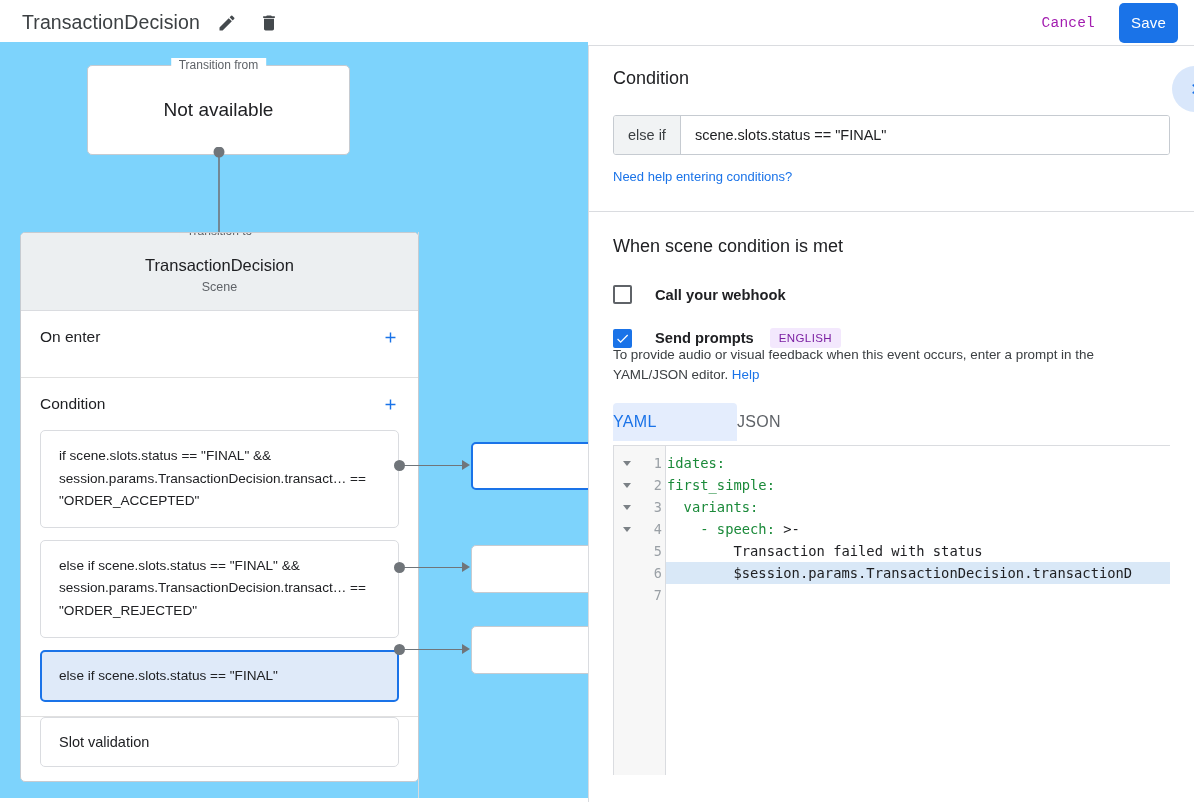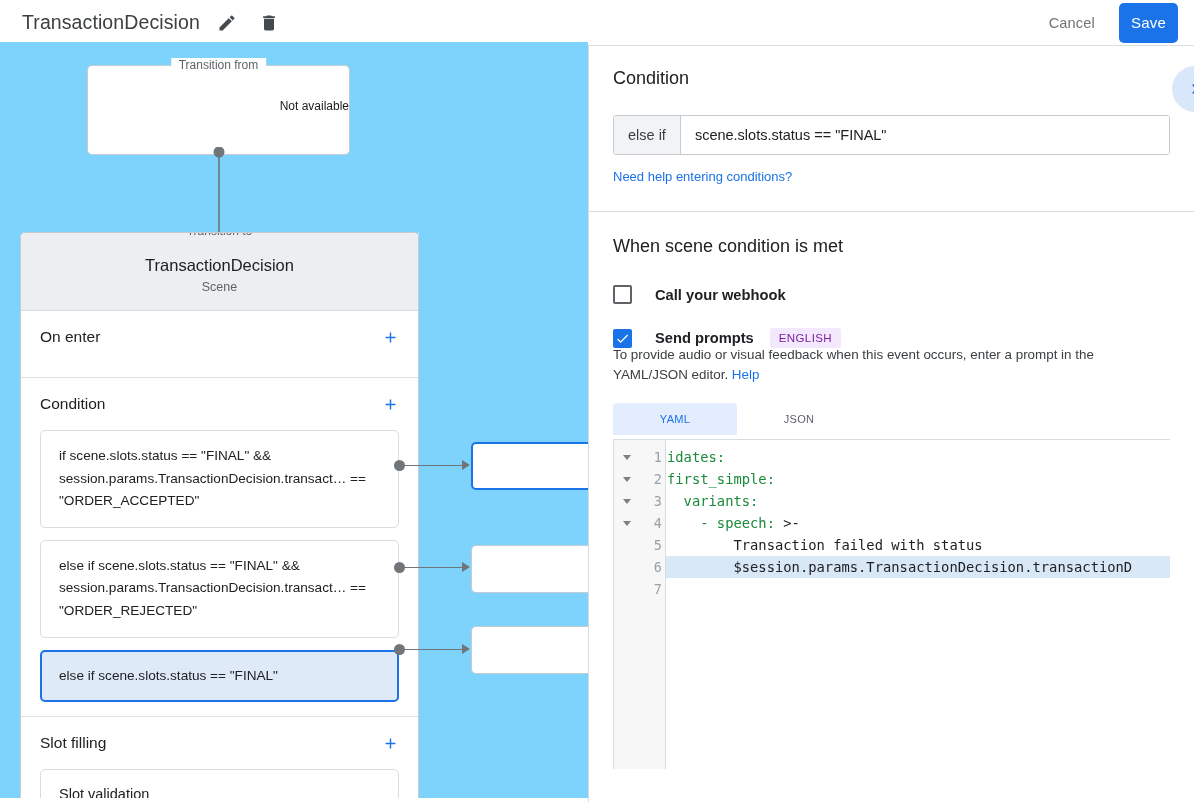--- a/index.html
+++ b/index.html
@@ -35,28 +35,28 @@
     border-radius: 50%;
   }
   .hdr-icon-btn svg { display: block; }
   #topbar-right {
     margin-left: auto;
     display: flex; align-items: center;
     padding-right: 16px;
   }
   #cancel-button {
     font-size: 14.5px;
-    color: #737373;
+    color: #a21caf;
     font-weight: 500;
     letter-spacing: .2px;
     padding: 9px 14px;
     border-radius: 4px;
     background: none; border: none;
     cursor: pointer;
-    font-family: Liberation Sans, sans-serif;
+    font-family: Liberation Mono, monospace;
   }
   #save-button {
     margin-left: 10px;
     background: #1a73e8;
     color: #ffffff;
     border: none;
     border-radius: 5px;
     font-size: 15px;
     font-weight: 500;
     letter-spacing: .2px;
@@ -92,22 +92,22 @@
     background: inherit;
     padding: 0 8px;
     font-size: 12px;
     color: #5f6368;
     white-space: nowrap;
   }
   #transition-from-box .fieldset-legend { background: #ffffff; }
   #transition-from-label {
     position: absolute;
     left: 0; right: 0; top: 33px;
-    text-align: right;
-    font-size: 12px;
+    text-align: center;
+    font-size: 19px;
     color: #202124;
   }
 
   
   #flow-arrow {
     position: absolute;
     left: 205px; top: 105px;
     width: 28px; height: 120px;
   }
 
@@ -347,23 +347,22 @@
   }
   #prompt-desc a { color: #1a73e8; text-decoration: none; cursor: pointer; }
 
   
   #editor-tabs {
     display: flex;
     margin-bottom: 4px;
   }
   .etab {
     min-width: 124px;
-    text-align: center;
     padding: 10px 0;
-    font-size: 11px;
+    font-size: 16px;
     color: #5f6368;
     cursor: pointer;
     letter-spacing: .3px;
   }
   .etab.active {
     background: #e4edfd;
     color: #1a73e8;
     border-radius: 4px 4px 0 0;
   }
 
@@ -503,28 +502,20 @@
           </svg>
         </span>
       </div>
 
       <div class="cond-card">if scene.slots.status == "FINAL" &amp;&amp; session.params.TransactionDecision.transact… == "ORDER_ACCEPTED"</div>
       <div class="cond-card">else if scene.slots.status == "FINAL" &amp;&amp; session.params.TransactionDecision.transact… == "ORDER_REJECTED"</div>
       <div class="cond-card selected" style="margin-bottom:0;">else if scene.slots.status == "FINAL"</div>
     </div>
 
     <div class="section">
-      <div class="section-head">
-        <span class="section-title">Slot filling</span>
-        <span class="add-btn">
-          <svg width="17" height="17" viewBox="0 0 24 24">
-            <path fill="#1a73e8" d="M19 13h-6v6h-2v-6H5v-2h6V5h2v6h6v2z"></path>
-          </svg>
-        </span>
-      </div>
       <div class="slot-card">Slot validation</div>
     </div>
 
   </div>
 </div>
 
 <div id="right-panel">
 
   <div id="panel-sec-1">
     <h2 id="condition-heading">Condition</h2>

